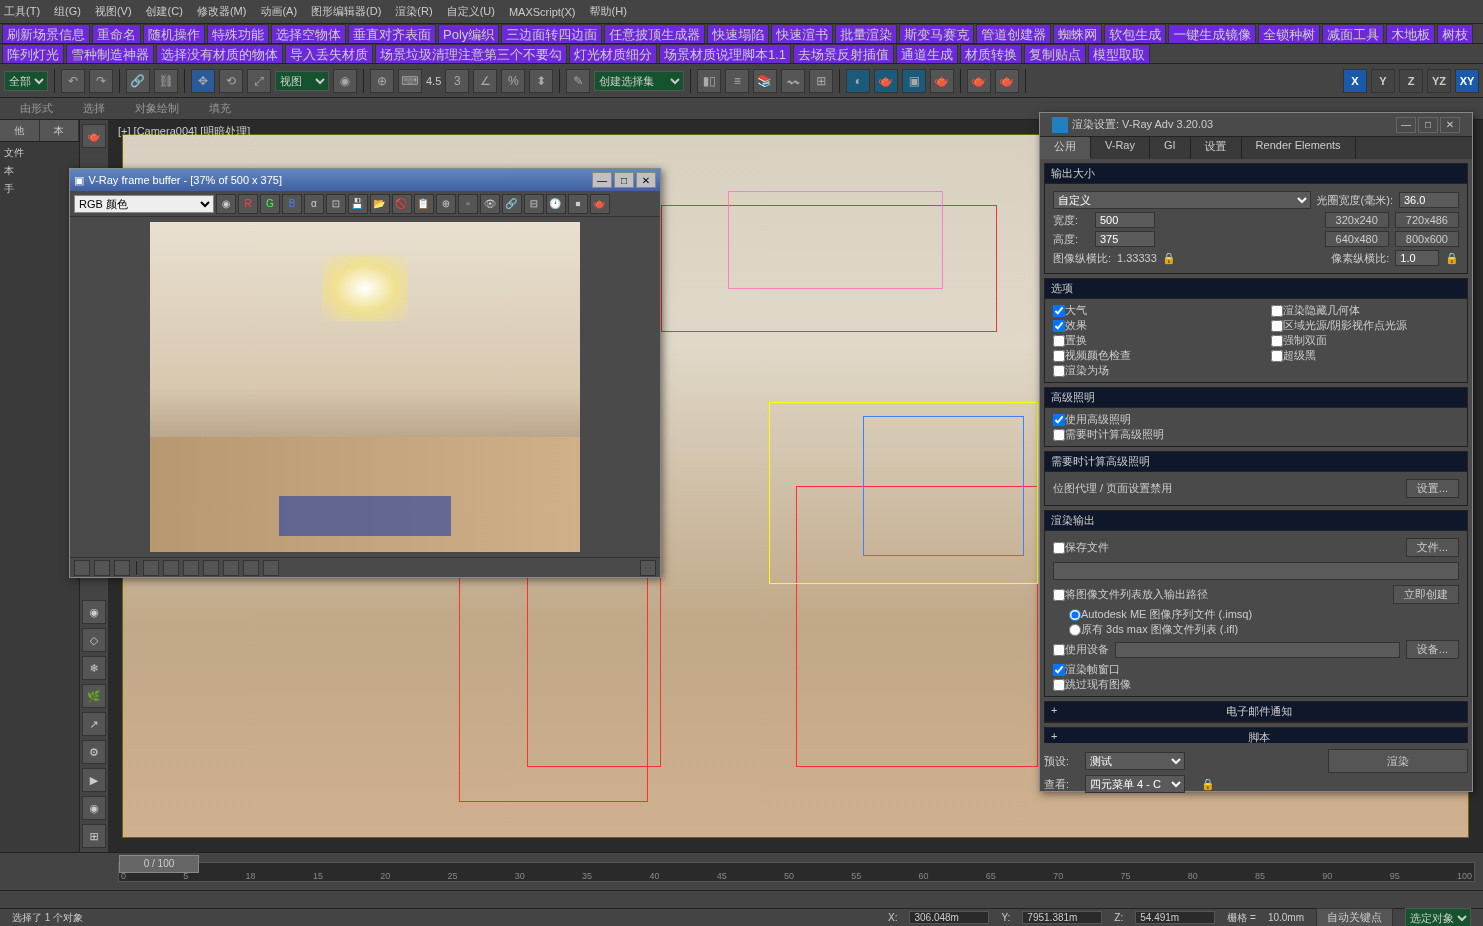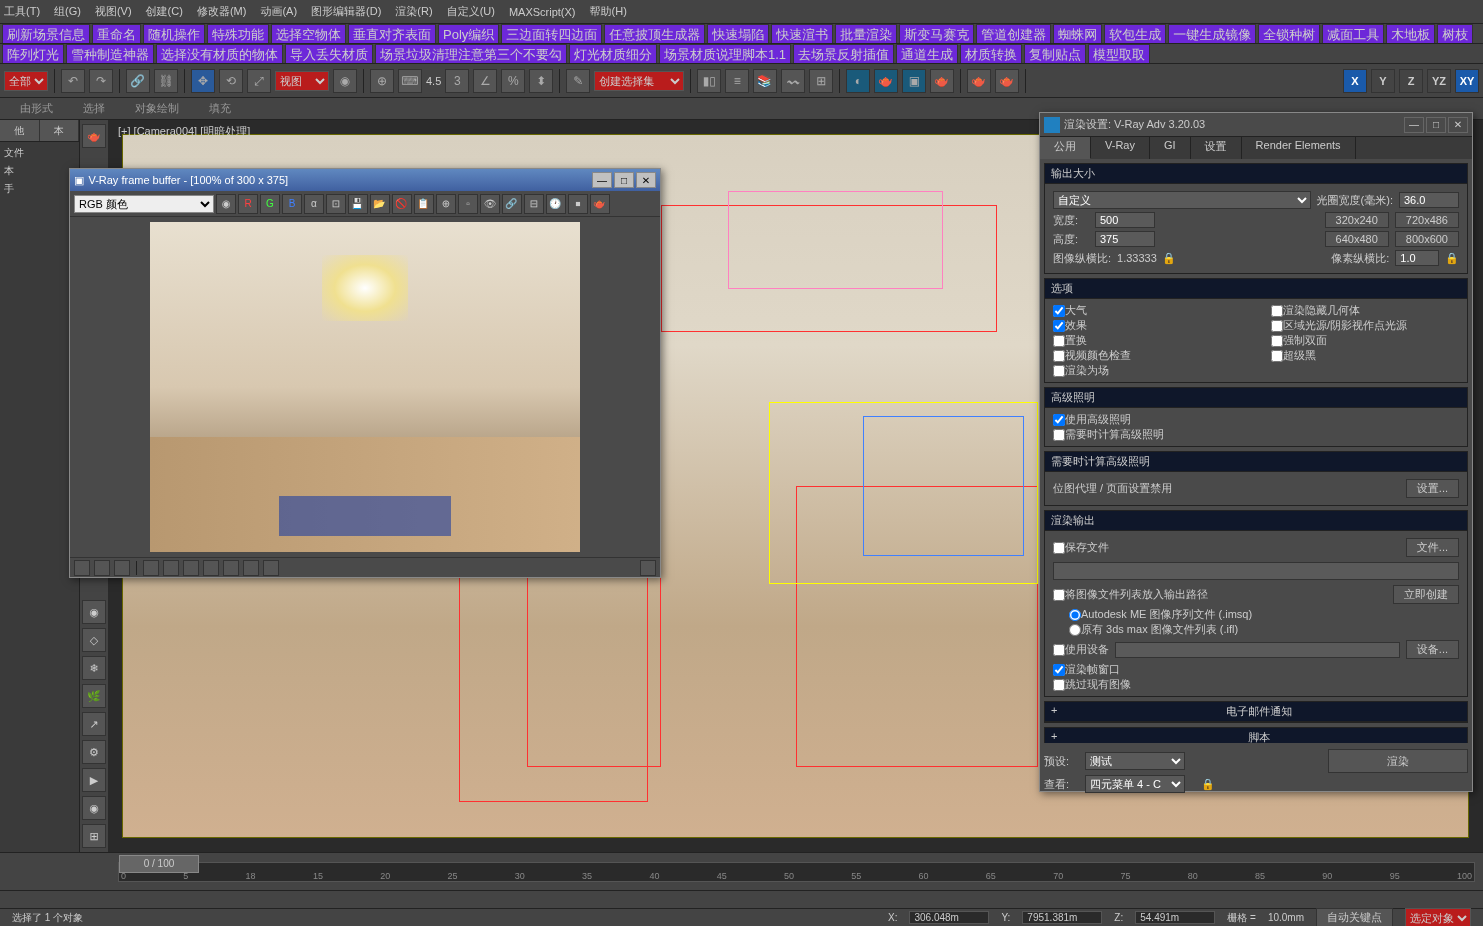--- a/index.html
+++ b/index.html
@@ -12,21 +12,21 @@
 
 .script-bar { background: #444; height: 20px; display: flex; gap: 2px; align-items: center; padding: 0 2px; border-bottom: 1px solid #222; flex-wrap: wrap; overflow: hidden; }
 .script-btn { background: #6d28d9; color: #ccc; padding: 1px 4px; font-size: 13px; border: 1px solid #333; cursor:pointer;}
 
 
 .main-toolbar { background: #444; height: 34px; display: flex; align-items: center; gap: 4px; padding: 0 4px; border-bottom: 1px solid #222; }
 .tb-sep { width: 1px; height: 24px; background: #222; margin: 0 2px;}
 .tb-icon { width: 24px; height: 24px; background: #555; border: 1px solid #333; display:flex;align-items:center;justify-content:center;font-size:12px;color:#aaa;cursor:pointer;}
 .tb-icon.blue { background: #2a5a9a; }
 .tb-icon.teal { background: #1a5a7a; }
-.tb-select { background: #b91c1c; color:#ccc; border:1px solid #555; height:20px; font-size:11px;}
+.tb-select { background: #14532d; color:#ccc; border:1px solid #555; height:20px; font-size:11px;}
 
 .axis-btn { width:24px; height:24px; background:#444; color:#ccc; display:flex;align-items:center;justify-content:center;border:1px solid #333; font-weight:bold;cursor:pointer;}
 .axis-btn.active { background:#1a5aaa; color:#fff;}
 
 
 .ribbon { background: #444; height: 22px; display:flex; gap:30px; padding: 0 20px; border-bottom:1px solid #222;color:#999;font-size:11px;align-items:center;}
 
 
 .main-area { display:flex; height: calc(926px - 24px - 20px - 20px - 34px - 22px - 38px - 18px - 18px); }
 .left-panel { width: 80px; background:#4a4a4a; border-right:1px solid #222; display:flex; flex-direction:column;}
@@ -59,21 +59,21 @@
 .vfb-ticon.r { color:#ff4040;}
 .vfb-ticon.g { color:#40ff40;}
 .vfb-ticon.b { color:#4080ff;}
 .vfb-canvas { flex:1; background:#4a4a4a; display:flex;align-items:center;justify-content:center; height:340px;}
 .vfb-render { width:430px; height:330px; background:linear-gradient(180deg,#e8e0d0 0%,#d8c8b0 50%,#8a7050 90%,#4a6080 95%,#fff 100%); position:relative;}
 .vfb-bottom { height:20px; background:#4a4a4a; display:flex;align-items:center;gap:4px;padding:0 4px;border-top:1px solid #333;}
 .vfb-bicon { width:16px;height:16px;background:#555;border:1px solid #333;}
 
 
 .rs-dialog { position:absolute; right:10px; top:112px; width:434px; height:680px; background:#4a4a4a; border:1px solid #888; box-shadow:2px 2px 8px rgba(0,0,0,0.5); z-index:40;}
-.rs-title { background:#4a4a4a; height:24px; display:flex;align-items:center;padding:0 4px;border-bottom:1px solid #222;}
+.rs-title { background:#4a4a4a; height:24px; display:flex;align-items:center;padding:0 12px;border-bottom:1px solid #222;}
 .rs-title-icon { width:16px;height:16px; background:#2080c0; margin-right:4px;}
 .rs-title-wb { margin-left:auto;display:flex;gap:2px;}
 .rs-title-wb div { width:20px;height:16px;border:1px solid #666;display:flex;align-items:center;justify-content:center;font-size:10px;cursor:pointer;}
 .rs-tabs { display:flex; height:22px; background:#3a3a3a;}
 .rs-tab { padding: 2px 14px; color:#ccc; border-right:1px solid #222;font-size:11px;cursor:pointer; background:#3a3a3a;}
 .rs-tab.active { background:#555; border-bottom:1px solid #555;}
 .rs-body { padding:4px; overflow:auto; height: calc(100% - 24px - 22px - 48px);}
 .rs-rollout { border:1px solid #222; margin-bottom:4px;}
 .rs-rollout-h { background:#0f172a; padding:2px 6px; font-size:11px;border-bottom:1px solid #222;}
 .rs-rollout-c { padding:4px 8px; font-size:11px;}
@@ -299,21 +299,21 @@
     <span class="coord">54.491m</span>
   <span>栅格 =</span>
   <span>10.0mm</span>
   <span class="rs-btn">自动关键点</span>
   <select class="tb-select"><option>选定对象</option></select>
 </div>
 
 <div class="vfb-window">
   <div class="vfb-title">
     <span style="margin-right:4px;">▣</span>
-    <span>V-Ray frame buffer - [100% of 300 x 375]</span>
+    <span>V-Ray frame buffer - [37% of 500 x 375]</span>
     <div class="vfb-title-icons">
       <div>—</div>
       <div>□</div>
       <div>✕</div>
     </div>
   </div>
   <div class="vfb-toolbar">
     <select class="vfb-select"><option>RGB 颜色</option></select>
     <div class="vfb-ticon">◉</div>
     <div class="vfb-ticon r">R</div>

